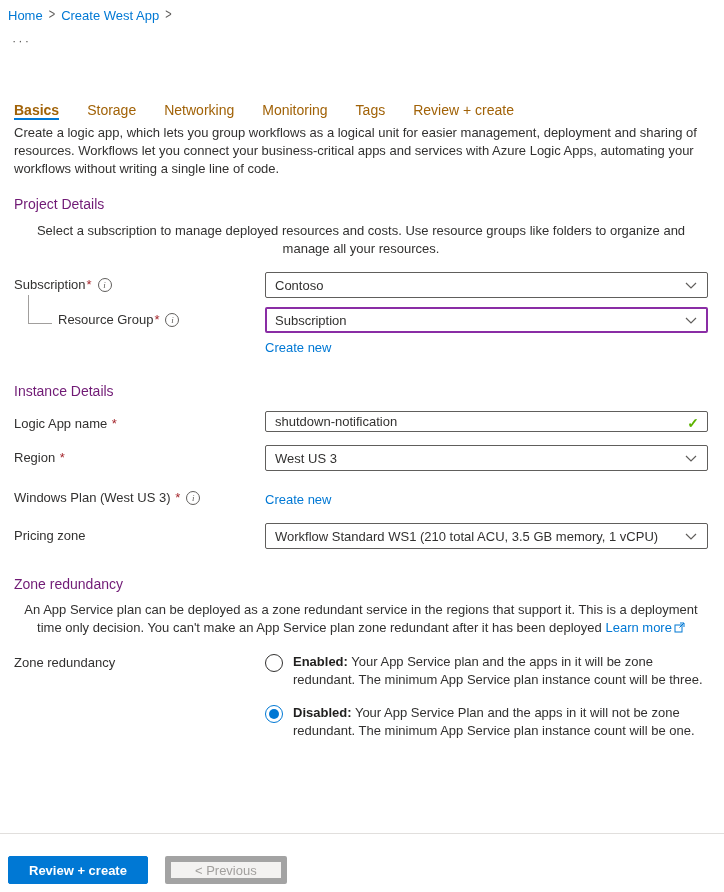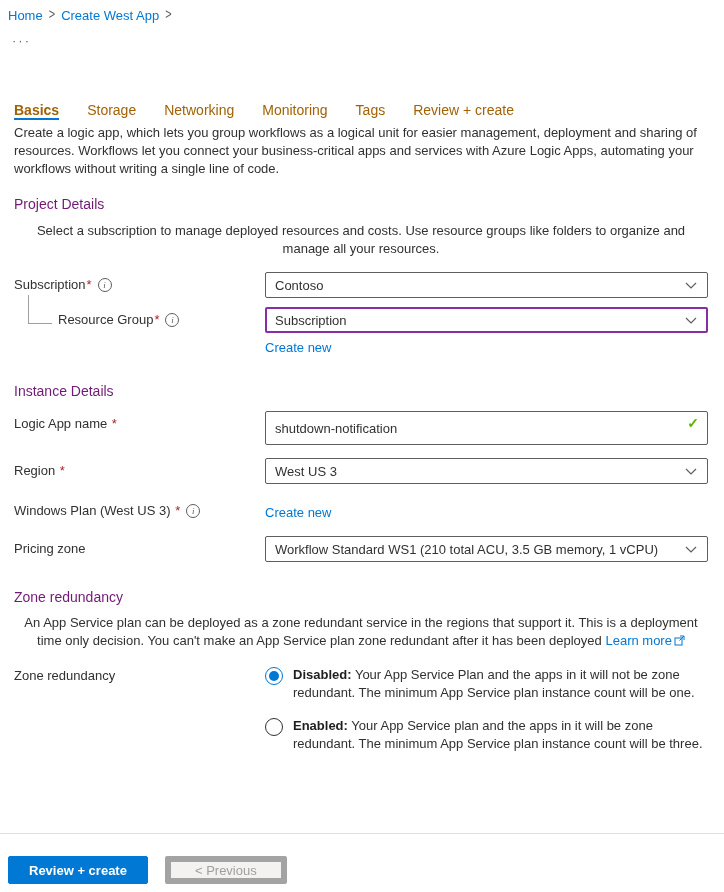--- a/index.html
+++ b/index.html
@@ -58,21 +58,21 @@
   .rg-row { position: relative; margin-top: 9px; }
   .connector {
     position: absolute; left: 14px; top: -12px; width: 24px; height: 29px;
     border-left: 1px solid #a19f9d; border-bottom: 1px solid #a19f9d;
   }
   .rg-row .label-col { padding-left: 44px; width: 251px; }
 
   
   .input-wrap { position: relative; }
   .text-input {
-    width: 100%; height: 34px; border: 1px solid #605e5c; border-radius: 2px;
+    width: 100%; height: 21px; border: 1px solid #605e5c; border-radius: 2px;
     padding: 0 28px 0 9px; font-family: "Liberation Sans", sans-serif; font-size: 13px; color: #323130;
   }
   .valid-check { position: absolute; right: 9px; top: 4px; color: #5db300; font-size: 14px; font-weight: 700; }
   .suffix-line { text-align: right; margin-top: 4px; color: #323130; }
 
   
   .learn-more { color: #0078d4; text-decoration: none; cursor: pointer; white-space: nowrap; }
   .ext-icon { display: inline-block; vertical-align: -1px; margin-left: 2px; }
   .radio-option { display: flex; gap: 10px; margin-bottom: 15px; cursor: pointer; }
   .radio-circle {
@@ -246,32 +246,32 @@
             <line x1="10" y1="1" x2="5.5" y2="5.5" stroke="#0078d4" stroke-width="1"></line>
           </svg></span></a>
   </p>
 
   <div class="form-area mt-zonerow">
     <div class="form-row">
       <div class="label-col" style="padding-top:2px;">
         <span>Zone redundancy</span>
       </div>
       <div class="control-col">
+        <div class="radio-option">
+          <span class="radio-circle">
+              <span class="radio-dot"></span>
+            </span>
+          <span class="radio-text"><b>Enabled:</b> <span>Your App Service plan and the apps in it will be zone redundant. The minimum App Service plan instance count will be three.</span></span>
+        </div>
         <div class="radio-option selected">
           <span class="radio-circle">
               <span class="radio-dot"></span>
             </span>
           <span class="radio-text"><b>Disabled:</b> <span>Your App Service Plan and the apps in it will not be zone redundant. The minimum App Service plan instance count will be one.</span></span>
         </div>
-        <div class="radio-option">
-          <span class="radio-circle">
-              <span class="radio-dot"></span>
-            </span>
-          <span class="radio-text"><b>Enabled:</b> <span>Your App Service plan and the apps in it will be zone redundant. The minimum App Service plan instance count will be three.</span></span>
-        </div>
       </div>
     </div>
   </div>
 
 </div>
 
 <div class="footer">
   <button class="btn btn-primary">Review + create</button>
   <button class="btn btn-disabled">&lt; Previous</button>
 </div>

